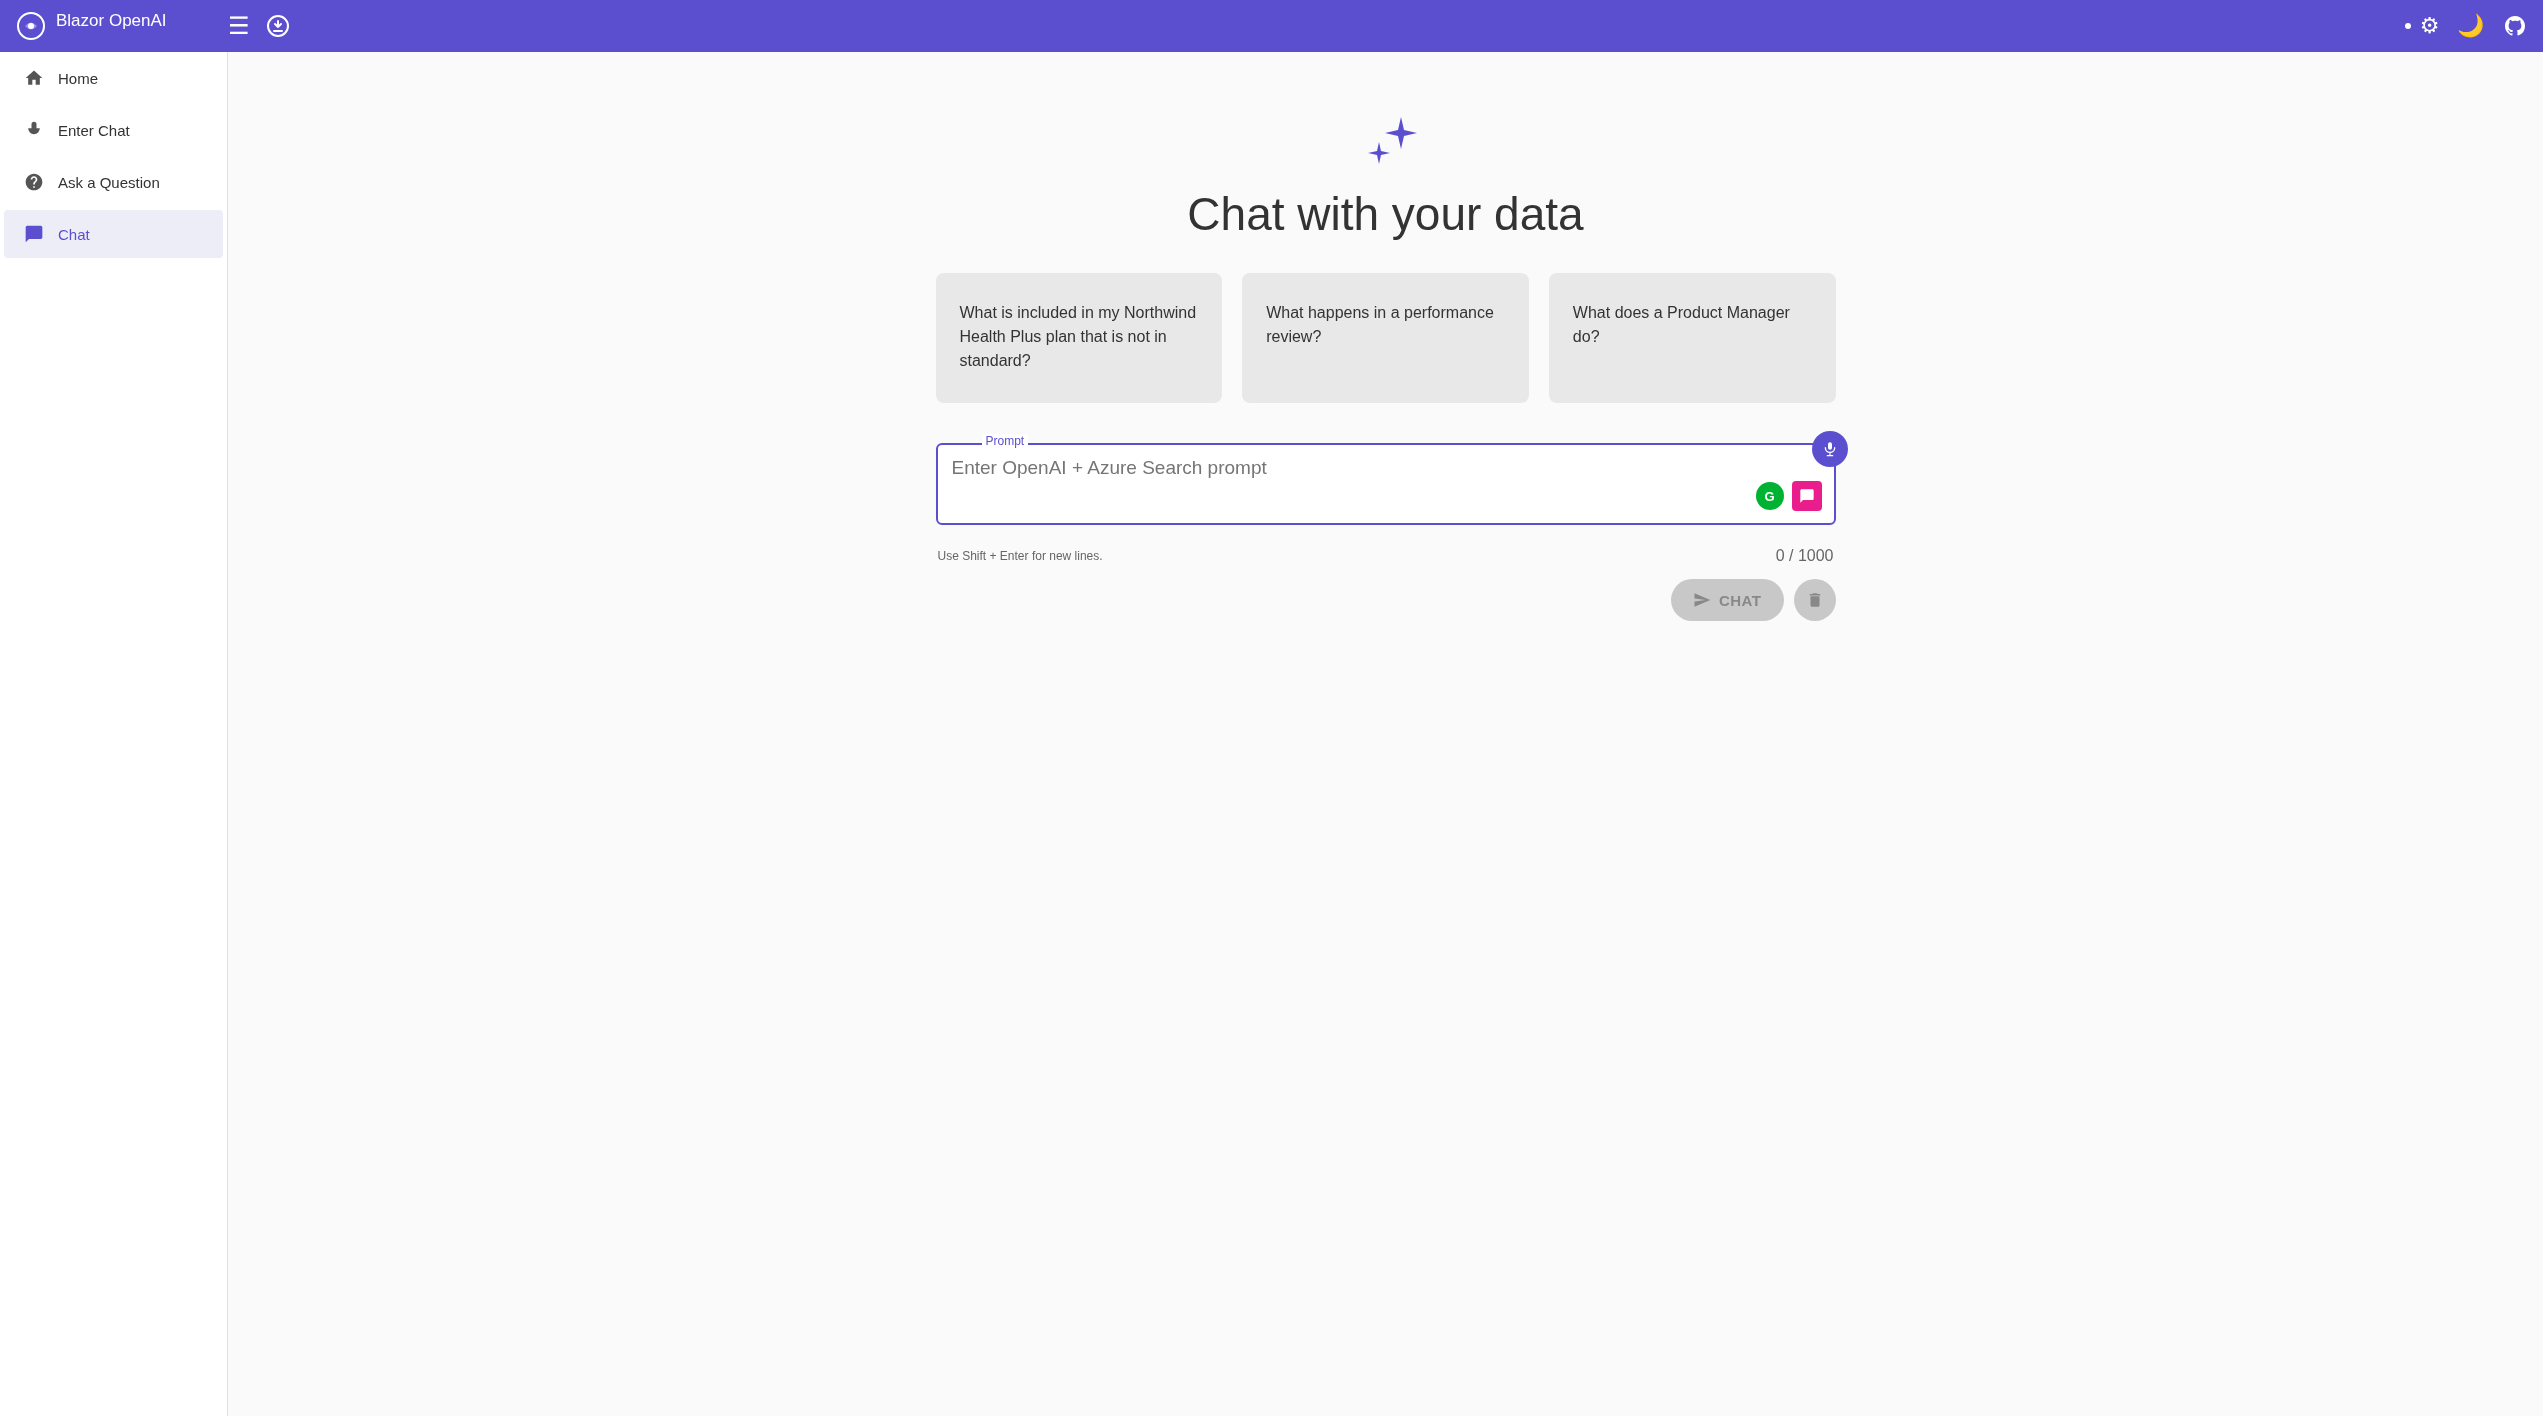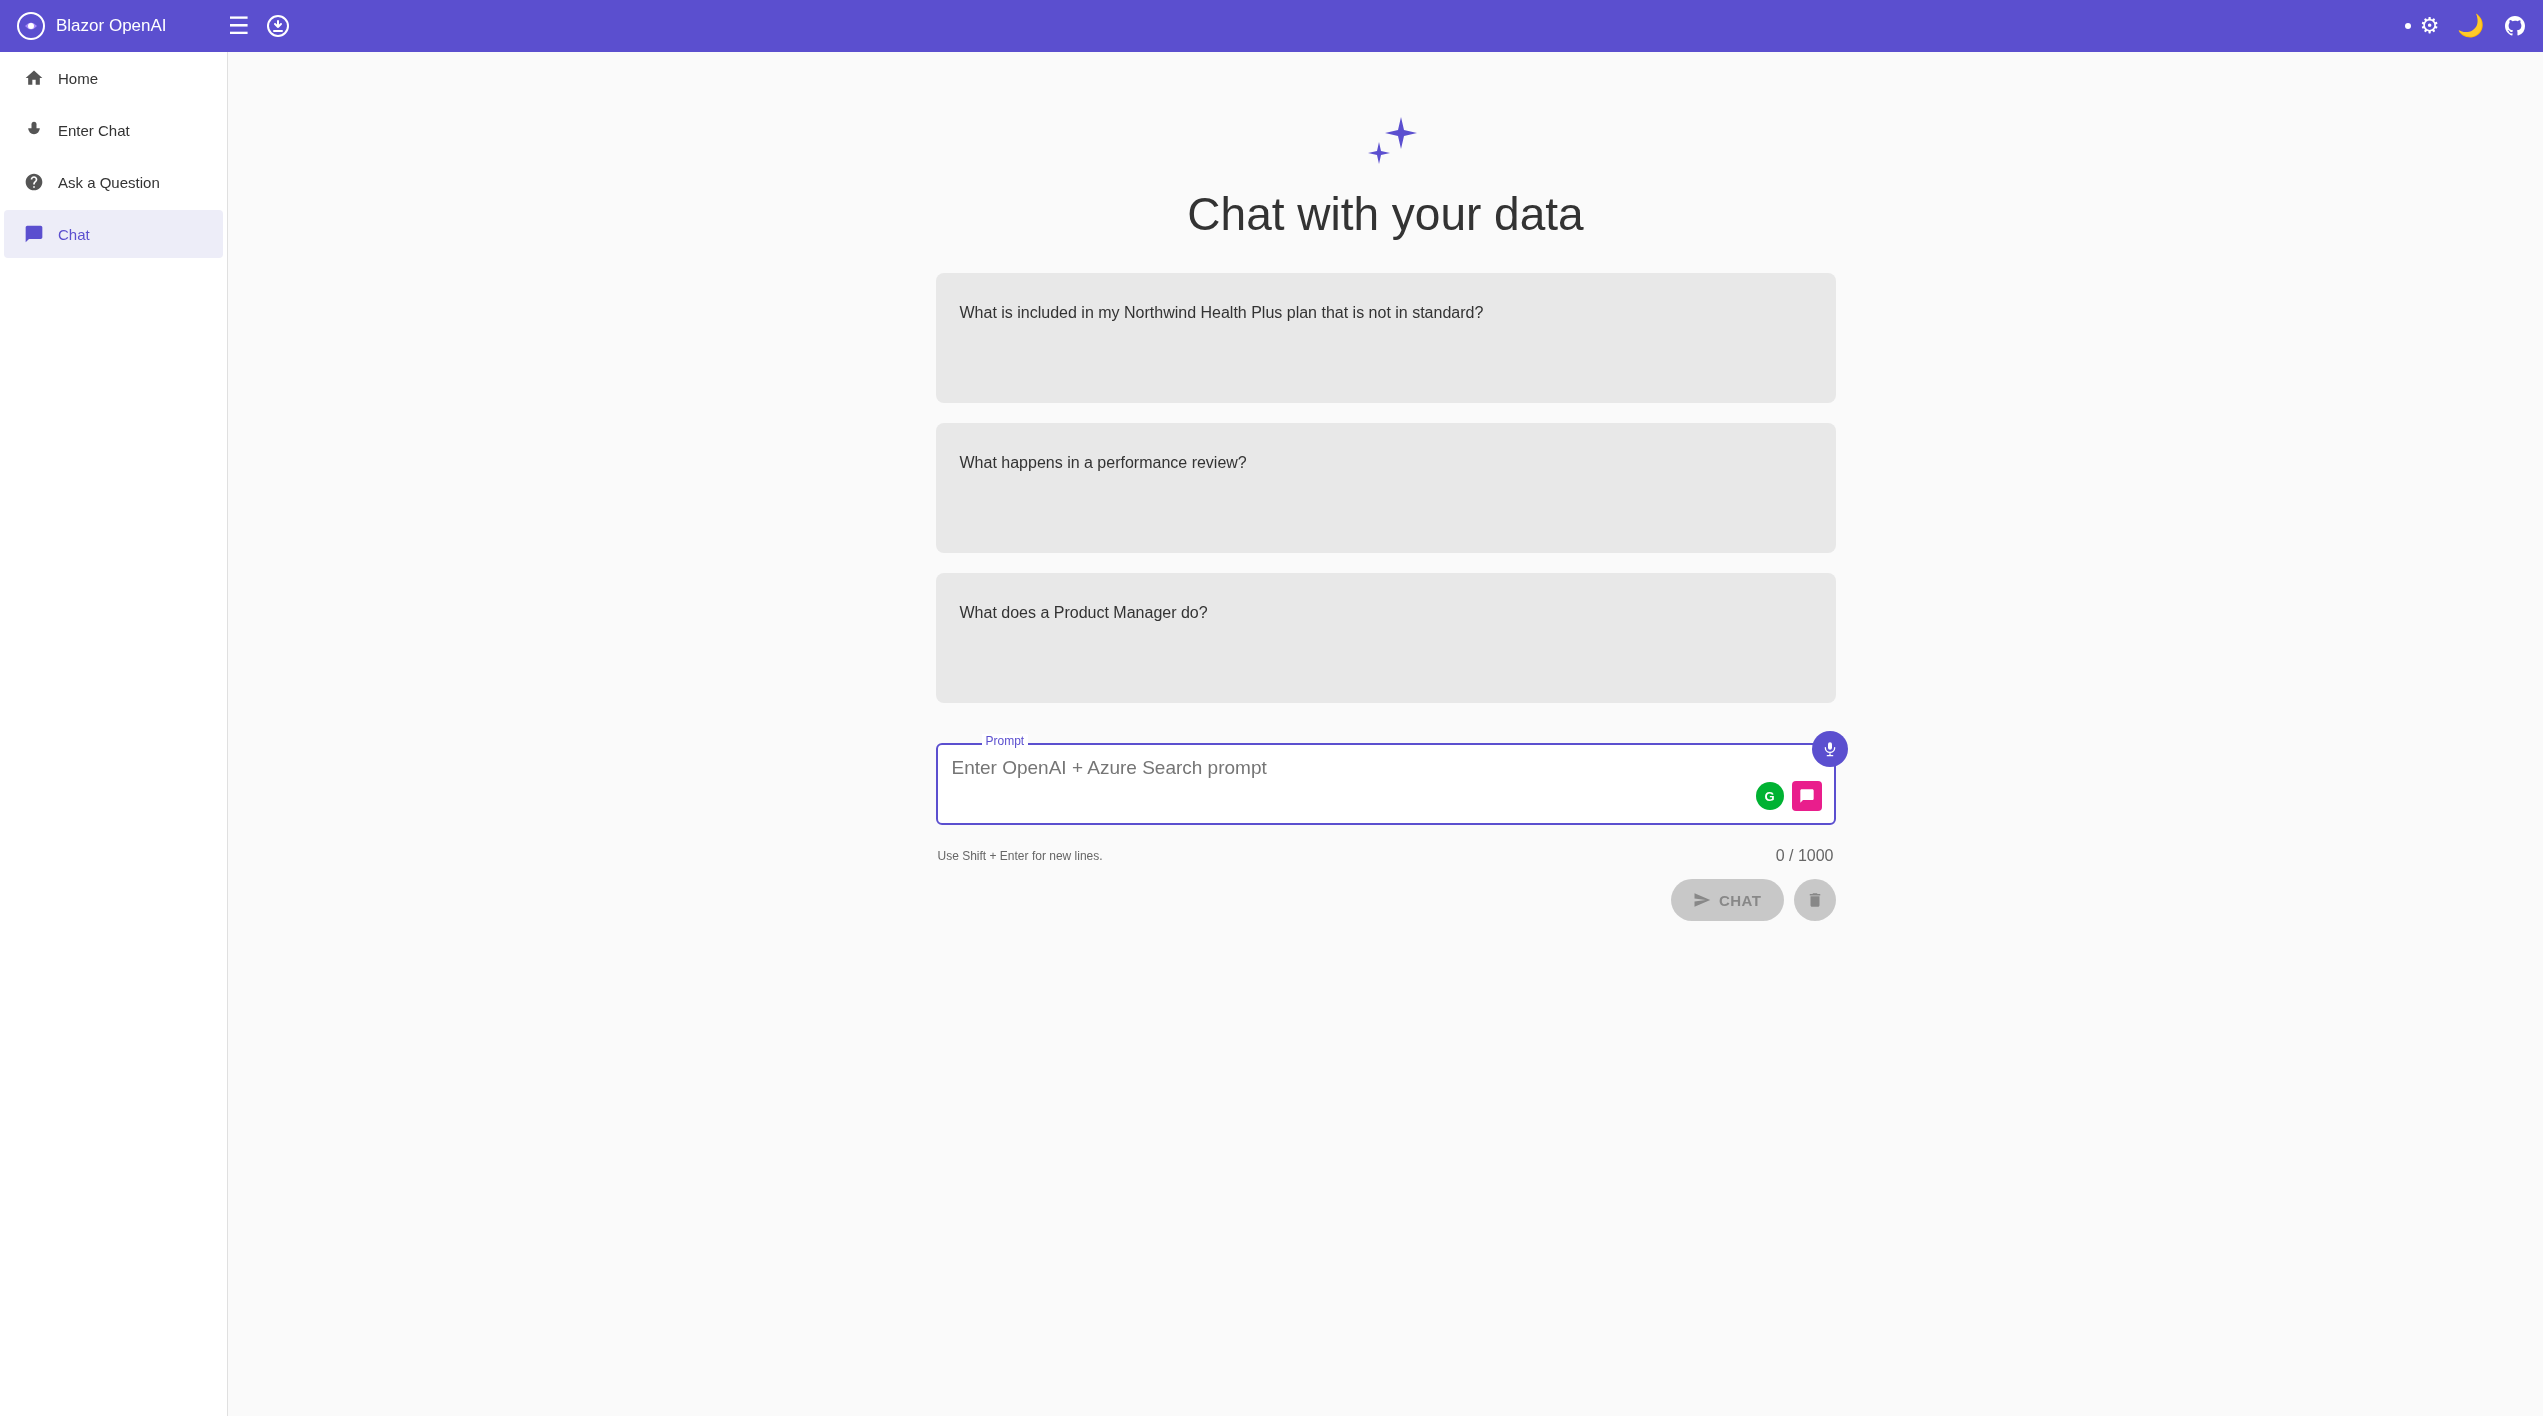--- a/index.html
+++ b/index.html
@@ -11,21 +11,20 @@
       height: 52px;
       display: flex;
       align-items: center;
       padding: 0 16px;
       gap: 16px;
       flex-shrink: 0;
       z-index: 10;
     }
     .topnav-brand {
       display: flex;
-      align-items: center;
       gap: 10px;
       color: white;
       font-size: 17px;
       font-weight: 500;
       width: 196px;
     }
     .topnav-brand-logo {
       width: 30px;
       height: 30px;
     }
@@ -108,21 +107,20 @@
       text-align: center;
     }
 
     .suggestion-cards {
       display: flex;
       gap: 20px;
       margin-bottom: 40px;
       max-width: 900px;
       width: 100%;
       justify-content: center;
-      flex-direction: column;
     }
 
     .suggestion-card {
       background: #e8e8e8;
       border-radius: 8px;
       padding: 28px 24px;
       flex: 1;
       font-size: 16px;
       color: #333;
       cursor: pointer;

